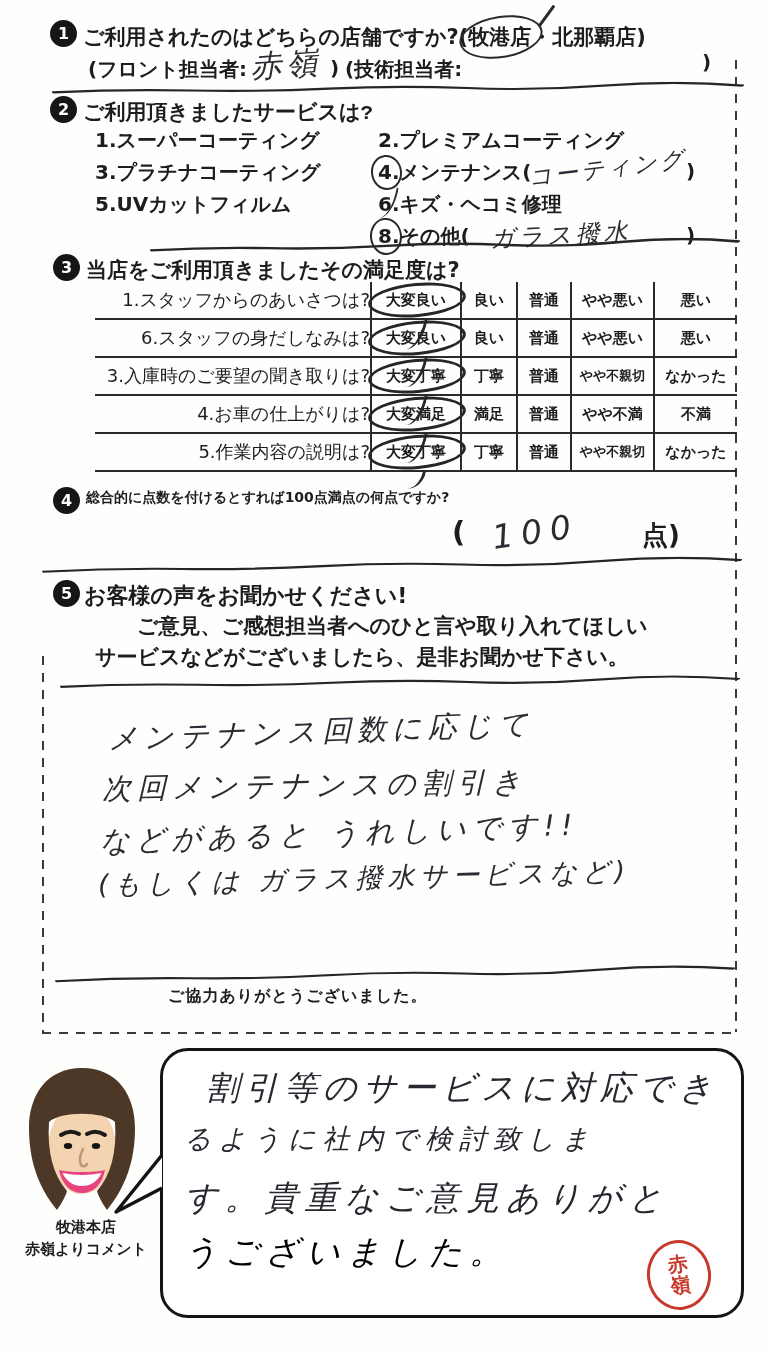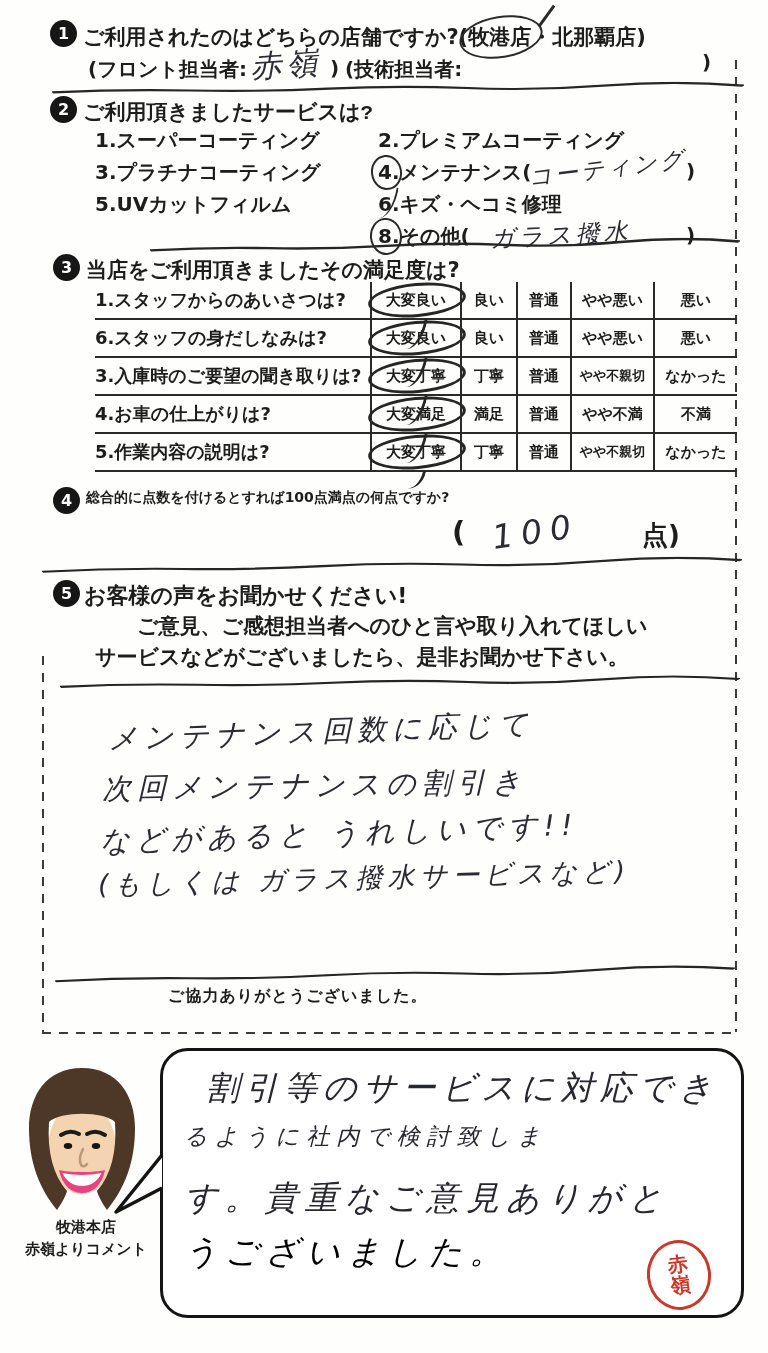--- a/index.html
+++ b/index.html
@@ -21,21 +21,21 @@
   
   .cut-v{position:absolute;width:2px;background:repeating-linear-gradient(180deg,#3a3a3a 0 9px,transparent 9px 17px);}
   .cut-h{position:absolute;height:2px;background:repeating-linear-gradient(90deg,#3a3a3a 0 9px,transparent 9px 17px);}
   
   .svc{position:absolute;font-size:20px;font-weight:700;white-space:nowrap;}
   .svc .close{position:absolute;left:308px;top:0;}
   
   .tbl{position:absolute;left:95px;top:282px;width:642px;display:grid;
        grid-template-columns:275px 90px 56px 54px 83px 84px;grid-auto-rows:38px;}
   .tbl .cell{border-bottom:2px solid #2a2a2a;display:flex;align-items:center;position:relative;}
-  .tbl .tq{font-size:18px;font-weight:700;white-space:nowrap;}
+  .tbl .tq{font-size:18px;font-weight:400;white-space:nowrap;justify-content:flex-end;}
   .tbl .to{font-size:15px;font-weight:700;justify-content:center;border-left:2px solid #2a2a2a;}
   .sel{position:absolute;left:-4px;right:-6px;top:1px;bottom:1px;border:3px solid #262626;
        border-radius:50%;transform:rotate(-5deg);pointer-events:none;}
   .sel-tail{position:absolute;left:40%;bottom:-33px;height:34px;width:14px;
             border-right:3px solid #262626;border-bottom-right-radius:90%;transform:rotate(14deg);z-index:3;pointer-events:none;}
   
   .bubble{position:absolute;left:160px;top:1048px;width:578px;height:264px;background:#fff;
           border:3.5px solid #141414;border-radius:28px;}
   .stamp{position:absolute;left:647px;top:1240px;width:58px;height:64px;border:3px solid #c6392b;
          border-radius:50%;color:#c6392b;display:flex;flex-direction:column;align-items:center;
@@ -252,21 +252,21 @@
   </svg>
   <div class="caption" style="top:1218px;">牧港本店</div>
   <div class="caption" style="top:1240px;">赤嶺よりコメント</div>
 
   <div class="bubble"></div>
   <svg class="abs" style="left:112px;top:1152px;" width="54" height="78" viewBox="0 0 54 78">
     <path d="M50 3 L4 60 L50 36 Z" fill="#ffffff" stroke="none"></path>
     <path d="M50 3 L4 60 L50 36" fill="none" stroke="#141414" stroke-width="3.5" stroke-linejoin="round"></path>
   </svg>
   <div class="abs hw" style="left:206px;top:1066px;font-size:33px;letter-spacing:6px;color:#27272f;">割引等のサービスに対応でき</div>
-  <div class="abs hw" style="left:184px;top:1121px;font-size:23px;letter-spacing:7px;color:#27272f;">るように社内で検討致しま</div>
+  <div class="abs hw" style="left:184px;top:1121px;font-size:27px;letter-spacing:7px;color:#27272f;">るように社内で検討致しま</div>
   <div class="abs hw" style="left:184px;top:1176px;font-size:33px;letter-spacing:7px;color:#27272f;">す。貴重なご意見ありがと</div>
   <div class="abs hw" style="left:184px;top:1230px;font-size:33px;letter-spacing:7px;color:#000000;">うございました。</div>
 
   <div class="stamp">
     <span>赤</span>
     <span>嶺</span>
   </div>
 
 </div>
 

